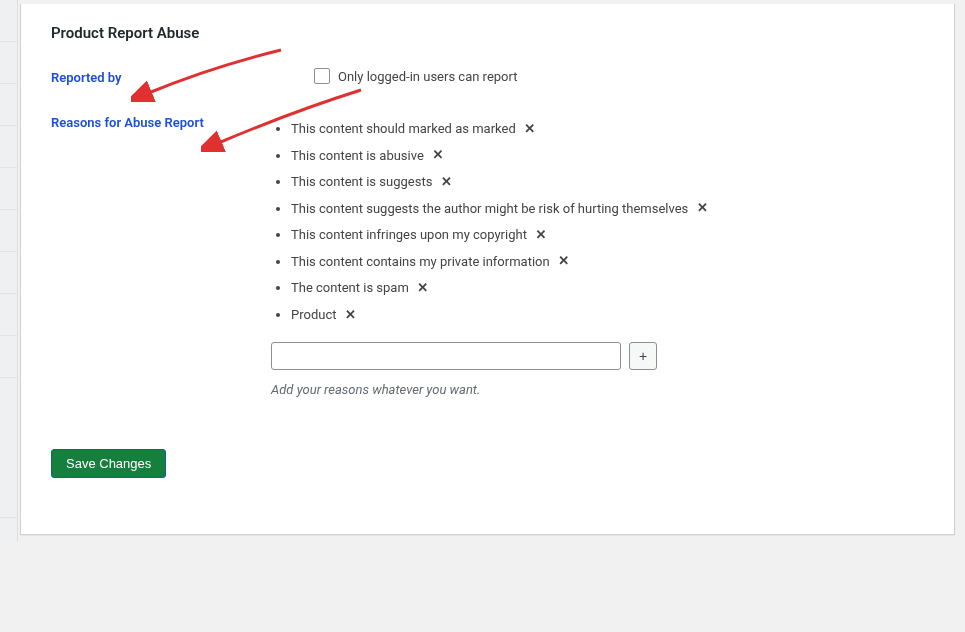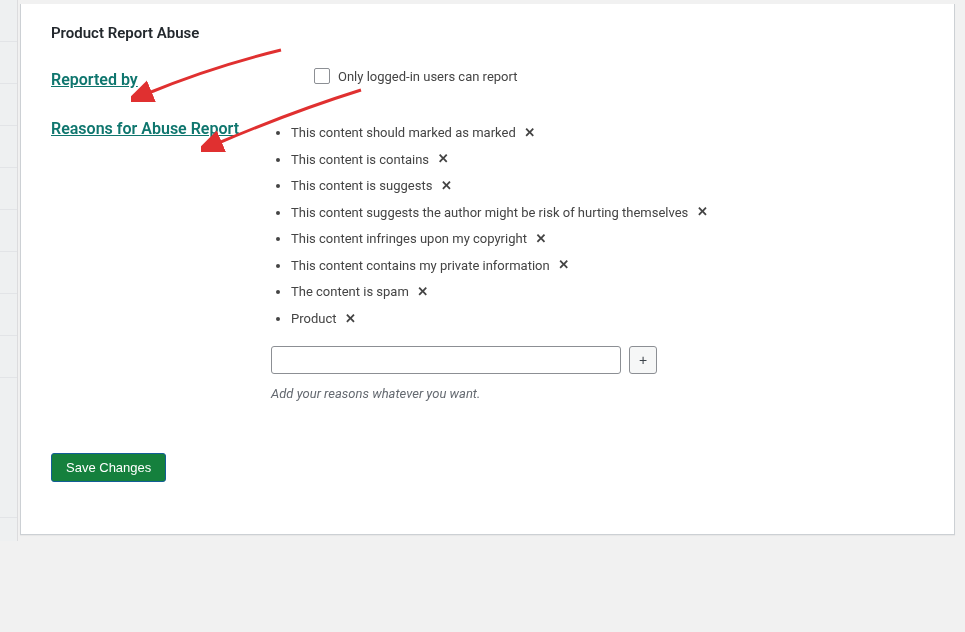--- a/index.html
+++ b/index.html
@@ -47,24 +47,23 @@
     }
     .form-row {
       display: flex;
       align-items: flex-start;
       margin-bottom: 28px;
     }
     .form-label {
       width: 220px;
       flex-shrink: 0;
       font-weight: 600;
-      font-size: 16px;
-      color: #0f766e;
+      font-size: 13px;
+      color: #1d4ed8;
       padding-top: 2px;
-      text-decoration: underline;
     }
     .form-content {
       flex: 1;
       font-size: 13px;
       color: #444;
     }
     .checkbox-row {
       display: flex;
       align-items: center;
       gap: 8px;
@@ -186,21 +185,21 @@
           <label for="only-logged-in">Only logged-in users can report</label>
         </div>
       </div>
     </div>
 
     <div class="form-row" style="margin-bottom:10px;">
       <div class="form-label">Reasons for Abuse Report</div>
       <div class="form-content">
         <ul class="reasons" id="reasons-list">
             <li><span class="reason-text">This content should marked as marked</span><span class="remove-reason">✕</span></li>
-            <li><span class="reason-text">This content is contains</span><span class="remove-reason">✕</span></li>
+            <li><span class="reason-text">This content is abusive</span><span class="remove-reason">✕</span></li>
             <li><span class="reason-text">This content is suggests</span><span class="remove-reason">✕</span></li>
             <li><span class="reason-text">This content suggests the author might be risk of hurting themselves</span><span class="remove-reason">✕</span></li>
             <li><span class="reason-text">This content infringes upon my copyright</span><span class="remove-reason">✕</span></li>
             <li><span class="reason-text">This content contains my private information</span><span class="remove-reason">✕</span></li>
             <li><span class="reason-text">The content is spam</span><span class="remove-reason">✕</span></li>
             <li><span class="reason-text">Product</span><span class="remove-reason">✕</span></li>
           </ul>
         <div class="add-row">
           <input type="text" class="add-input" placeholder="" style="">
           <button class="add-btn">

